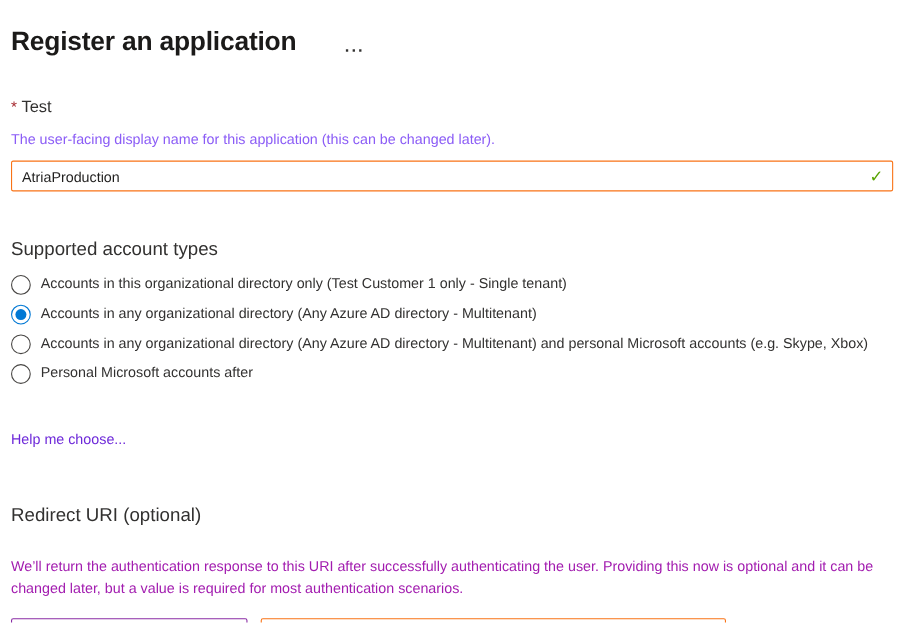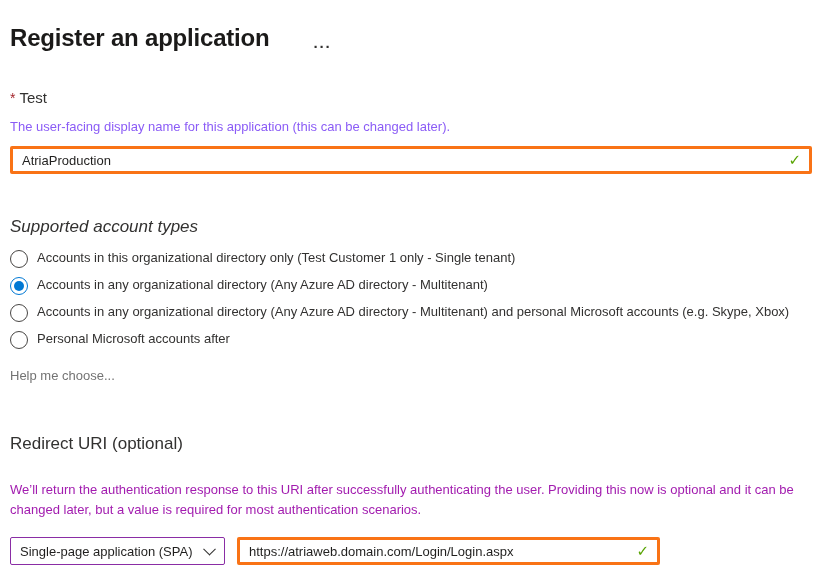--- a/index.html
+++ b/index.html
@@ -22,37 +22,37 @@
     cursor: pointer; line-height: 10px; padding-top: 6px;
   }
 
   
   .name-label { margin-top: 37px; font-size: 15px; color: #323130; }
   .required-star { color: #a4262c; margin-right: 4px; font-size: 14px; }
   .hint { margin-top: 13px; font-size: 13px; color: #8b5cf6; }
 
   .text-field {
     position: relative; margin-top: 12px; height: 28px;
-    border: 3px solid #f97316; border-radius: 2px; background: #fff;
+    border: 1px solid #f97316; border-radius: 2px; background: #fff;
     display: flex; align-items: center;
   }
   .text-field input {
     border: none; outline: none; background: transparent;
     font-family: "Liberation Sans", "DejaVu Sans", sans-serif;
     font-size: 13px; color: #201f1e;
     width: 100%; padding: 0 28px 0 9px; height: 100%;
   }
   .valid-check {
     position: absolute; right: 8px; top: 50%; transform: translateY(-50%);
     color: #57a300; font-size: 15px; font-weight: 400; pointer-events: none;
   }
 
   
   .section-heading { font-size: 17px; font-weight: 400; color: #323130; }
-  .account-heading { margin-top: 43px; font-style: italic; }
+  .account-heading { margin-top: 43px; }
   .question { margin-top: 17px; font-size: 13px; }
 
   
   .radio-group { margin-top: 13px; }
   .radio-row {
     display: flex; height: 27px; cursor: pointer;
   }
   .radio-circle {
     width: 18px; height: 18px; border-radius: 50%;
     border: 1px solid #484644; background: #fff;
@@ -60,22 +60,22 @@
   }
   .radio-row.selected .radio-circle { border-color: #0078d4; }
   .radio-row.selected .radio-circle::after {
     content: ""; position: absolute; left: 50%; top: 50%;
     width: 10px; height: 10px; border-radius: 50%;
     background: #0078d4; transform: translate(-50%, -50%);
   }
   .radio-label { font-size: 13px; color: #323130; white-space: nowrap; }
 
   .help-link {
-    display: inline-block; margin-top: 10px; font-size: 13px;
-    color: #737373; text-decoration: none; cursor: pointer;
+    display: inline-block; margin-top: 34px; font-size: 13px;
+    color: #6d28d9; text-decoration: none; cursor: pointer;
   }
 
   
   .redirect-heading { margin-top: 50px; }
   .redirect-desc {
     margin-top: 26px; font-size: 13px; line-height: 20px;
     color: #a21caf; max-width: 806px;
   }
 
   .uri-row { display: flex; align-items: center; margin-top: 17px; gap: 12px; }

